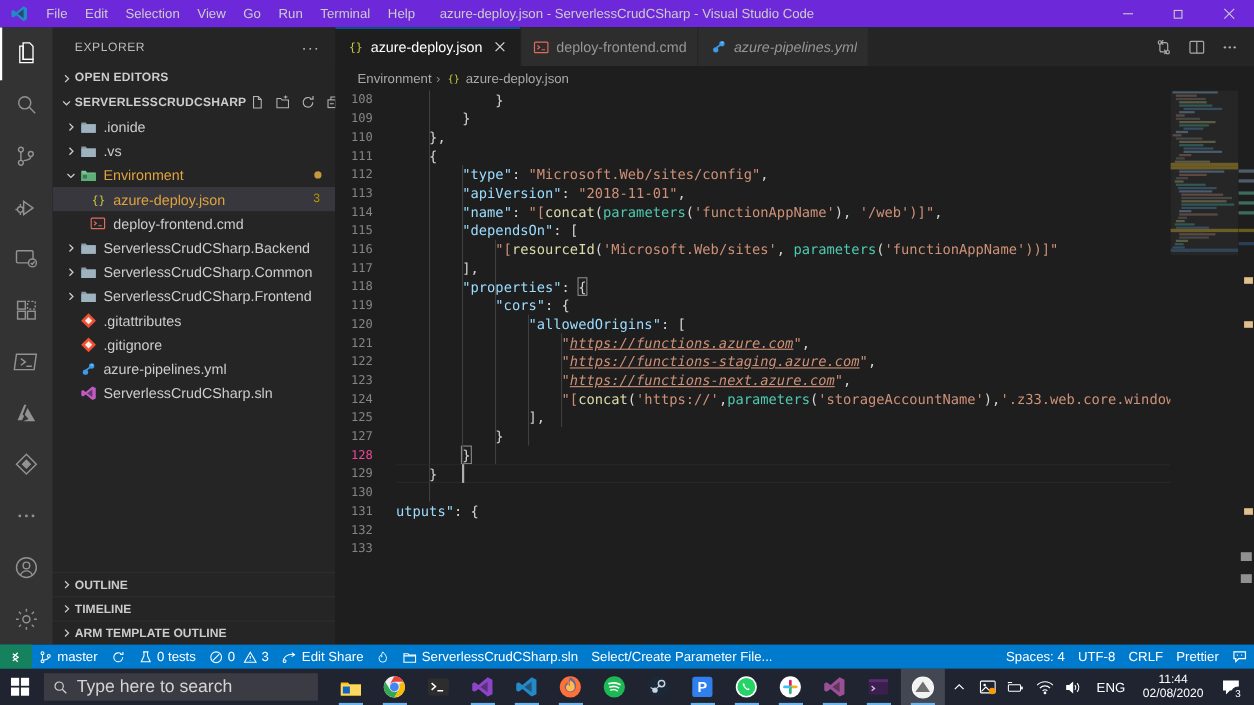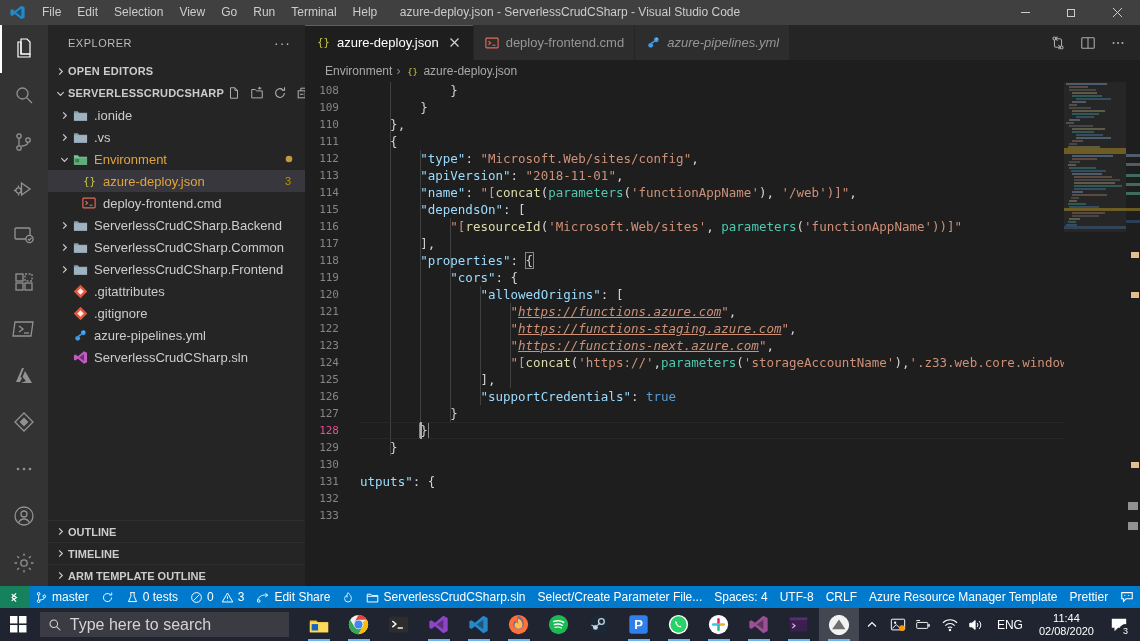--- a/index.html
+++ b/index.html
@@ -8,21 +8,21 @@
     font-family:"Liberation Sans", sans-serif;
     font-size:12px;
     color:#cccccc;
     -webkit-font-smoothing:antialiased;
   }
   .app { position:relative; width:1140px; height:641px; }
 
   
   .titlebar {
     position:absolute; top:0; left:0; width:1140px; height:25px;
-    background:#404040; display:flex; align-items:center;
+    background:#6d28d9; display:flex; align-items:center;
   }
   .vscode-logo { width:34px; height:25px; display:flex; align-items:center; justify-content:center; }
   .menu-list { display:flex; align-items:center; height:25px; }
   .menu-item {
     padding:0 8px; height:25px; line-height:25px; font-size:12px; color:#cccccc;
     cursor:default; white-space:nowrap;
   }
   .title-center {
     position:absolute; left:0; right:0; text-align:center; font-size:12px;
     color:#cccccc; pointer-events:none; line-height:25px;
@@ -652,21 +652,20 @@
           <div class="cline"><span class="lnum">116</span><span class="ctext"><span class="">            </span><span class="tok-str">"[</span><span class="tok-fn">resourceId</span><span class="tok-punct">(</span><span class="tok-str">'Microsoft.Web/sites'</span><span class="tok-punct">, </span><span class="tok-param">parameters</span><span class="tok-punct">(</span><span class="tok-str">'functionAppName'</span><span class="tok-str">))]"</span></span></div>
           <div class="cline"><span class="lnum">117</span><span class="ctext"><span class="">        </span><span class="tok-punct">],</span></span></div>
           <div class="cline"><span class="lnum">118</span><span class="ctext"><span class="">        </span><span class="tok-key">"properties"</span><span class="tok-punct">: </span><span class="tok-punct bracket-box">{</span></span></div>
           <div class="cline"><span class="lnum">119</span><span class="ctext"><span class="">            </span><span class="tok-key">"cors"</span><span class="tok-punct">: </span><span class="tok-punct">{</span></span></div>
           <div class="cline"><span class="lnum">120</span><span class="ctext"><span class="">                </span><span class="tok-key">"allowedOrigins"</span><span class="tok-punct">: </span><span class="tok-punct">[</span></span></div>
           <div class="cline"><span class="lnum">121</span><span class="ctext"><span class="">                    </span><span class="tok-str">"</span><span class="tok-link">https://functions.azure.com</span><span class="tok-str">"</span><span class="tok-punct">,</span></span></div>
           <div class="cline"><span class="lnum">122</span><span class="ctext"><span class="">                    </span><span class="tok-str">"</span><span class="tok-link">https://functions-staging.azure.com</span><span class="tok-str">"</span><span class="tok-punct">,</span></span></div>
           <div class="cline"><span class="lnum">123</span><span class="ctext"><span class="">                    </span><span class="tok-str">"</span><span class="tok-link">https://functions-next.azure.com</span><span class="tok-str">"</span><span class="tok-punct">,</span></span></div>
           <div class="cline"><span class="lnum">124</span><span class="ctext"><span class="">                    </span><span class="tok-str">"[</span><span class="tok-fn">concat</span><span class="tok-punct">(</span><span class="tok-str">'https://'</span><span class="tok-punct">,</span><span class="tok-param">parameters</span><span class="tok-punct">(</span><span class="tok-str">'storageAccountName'</span><span class="tok-punct">),</span><span class="tok-str">'.z33.web.core.windows.net'</span><span class="tok-str">)]"</span></span></div>
           <div class="cline"><span class="lnum">125</span><span class="ctext"><span class="">                </span><span class="tok-punct">],</span></span></div>
-          <div class="cline"><span class="lnum">126</span><span class="ctext"><span class="">                </span><span class="tok-key">"supportCredentials"</span><span class="tok-punct">: </span><span class="tok-bool">true</span></span></div>
           <div class="cline"><span class="lnum">127</span><span class="ctext"><span class="">            </span><span class="tok-punct">}</span></span></div>
           <div class="cline current"><span class="lnum">128</span><span class="ctext"><span class="">        </span><span class="tok-punct bracket-box">}</span></span></div>
           <div class="cline"><span class="lnum">129</span><span class="ctext"><span class="">    </span><span class="tok-punct">}</span></span></div>
           <div class="cline"><span class="lnum">130</span><span class="ctext"></span></div>
           <div class="cline"><span class="lnum">131</span><span class="ctext"><span class="tok-key">utputs"</span><span class="tok-punct">: </span><span class="tok-punct">{</span></span></div>
           <div class="cline"><span class="lnum">132</span><span class="ctext"></span></div>
           <div class="cline"><span class="lnum">133</span><span class="ctext"></span></div>
           <div class="indent-guide" style="left: 85.08px; top: 0px; height: 374px;"></div>
           <div class="indent-guide" style="left: 115.16px; top: 68px; height: 289px;"></div>
           <div class="indent-guide" style="left: 145.24px; top: 136px; height: 204px;"></div>
@@ -919,23 +918,20 @@
       <div class="sb-item">
         <span>Spaces: 4</span>
       </div>
       <div class="sb-item">
         <span>UTF-8</span>
       </div>
       <div class="sb-item">
         <span>CRLF</span>
       </div>
       <div class="sb-item">
-        <span>Azure Resource Manager Template</span>
-      </div>
-      <div class="sb-item">
         <span>Prettier</span>
       </div>
       <div class="sb-item">
         <svg width="14" height="14" viewBox="0 0 16 16" fill="none" stroke="#ffffff" stroke-width="1.2">
           <path d="M2 3 h12 v7 h-7 l-3 3 v-3 h-2 z"></path>
             <path d="M5 6.3 h1 M9.5 6.3 h1"></path>
         </svg>
       </div>
 
     </div>

